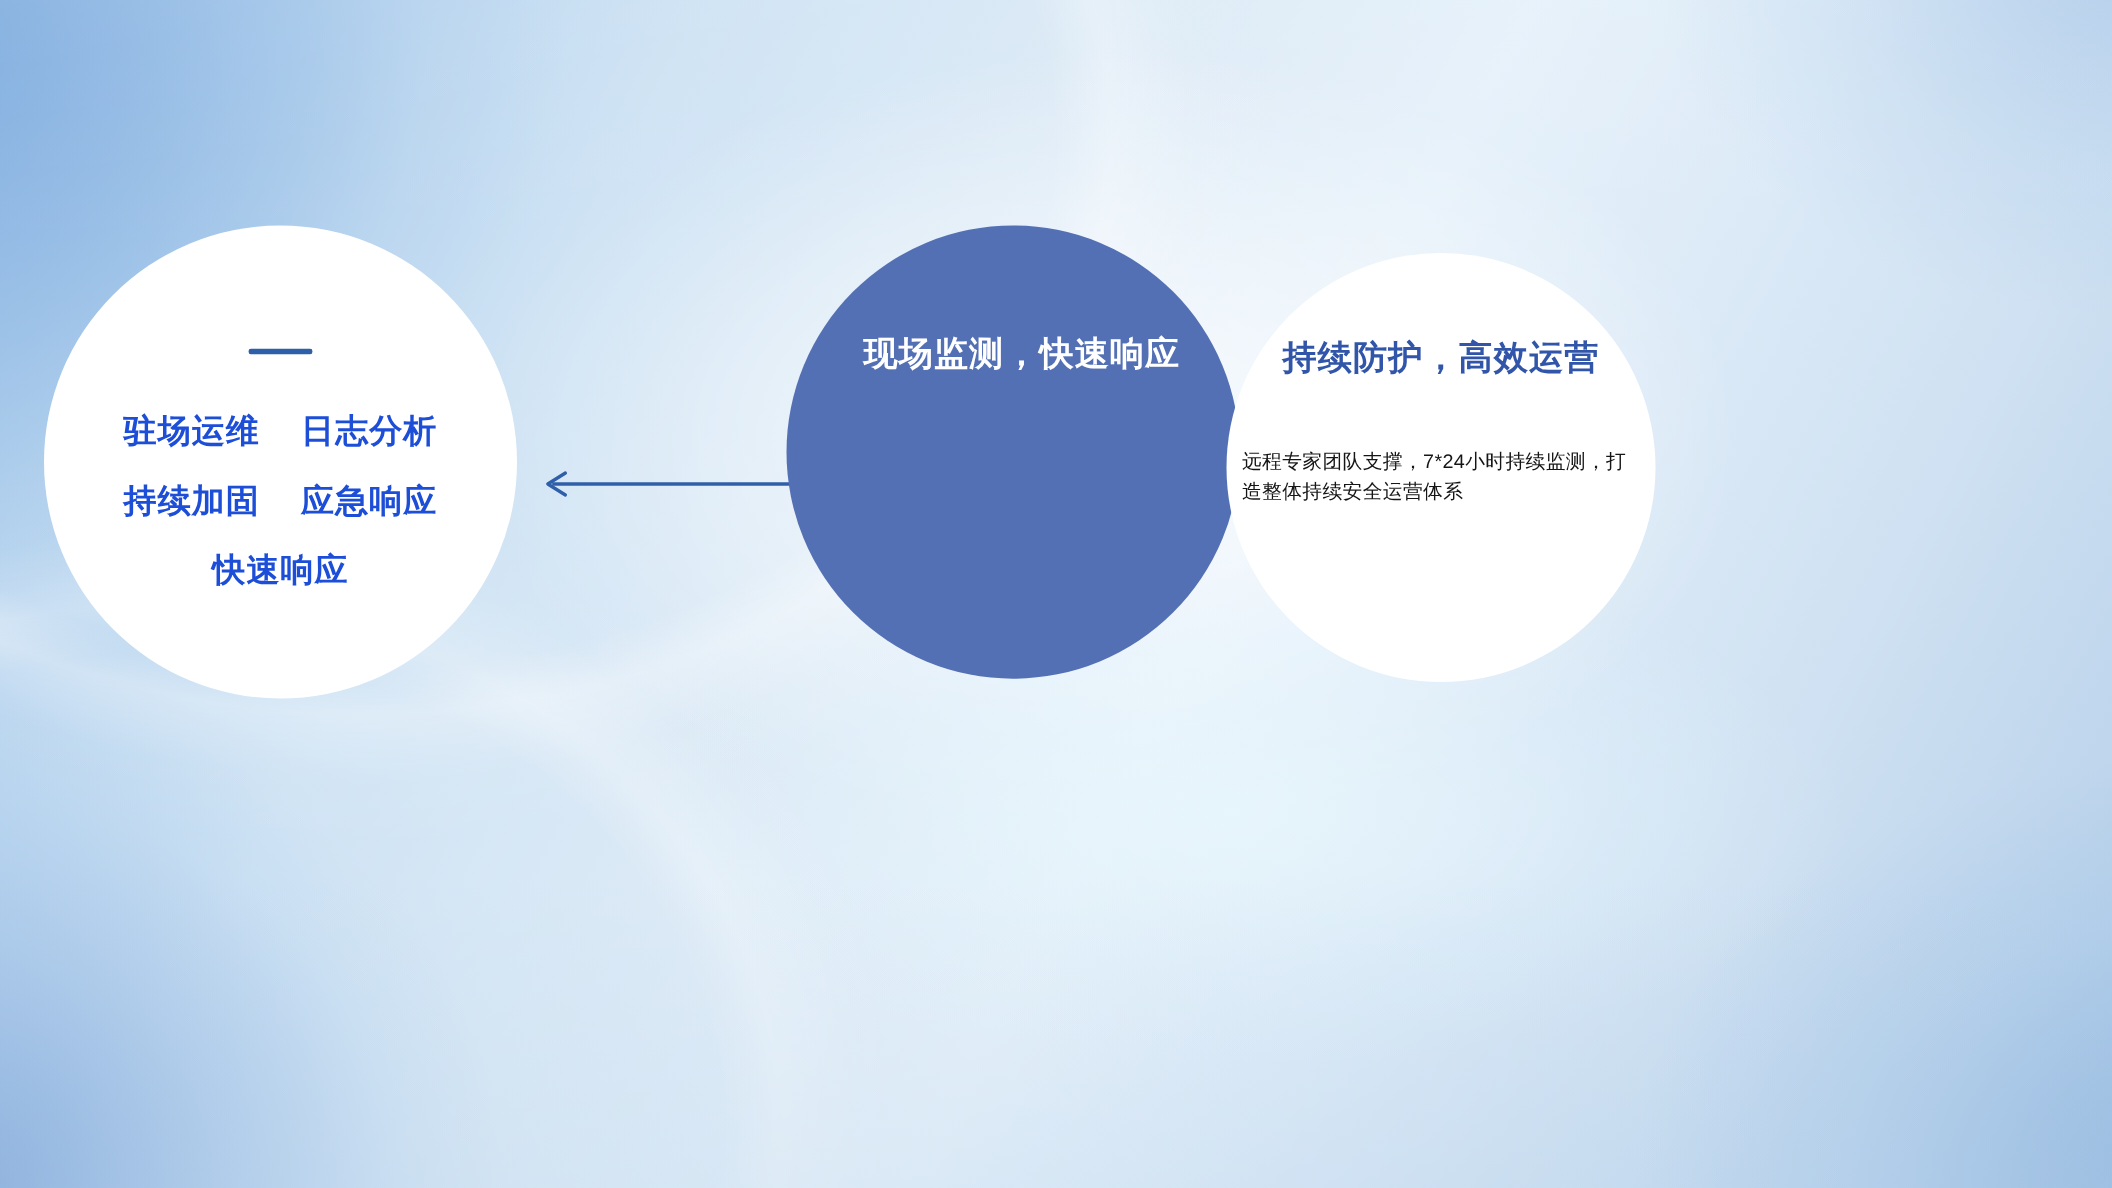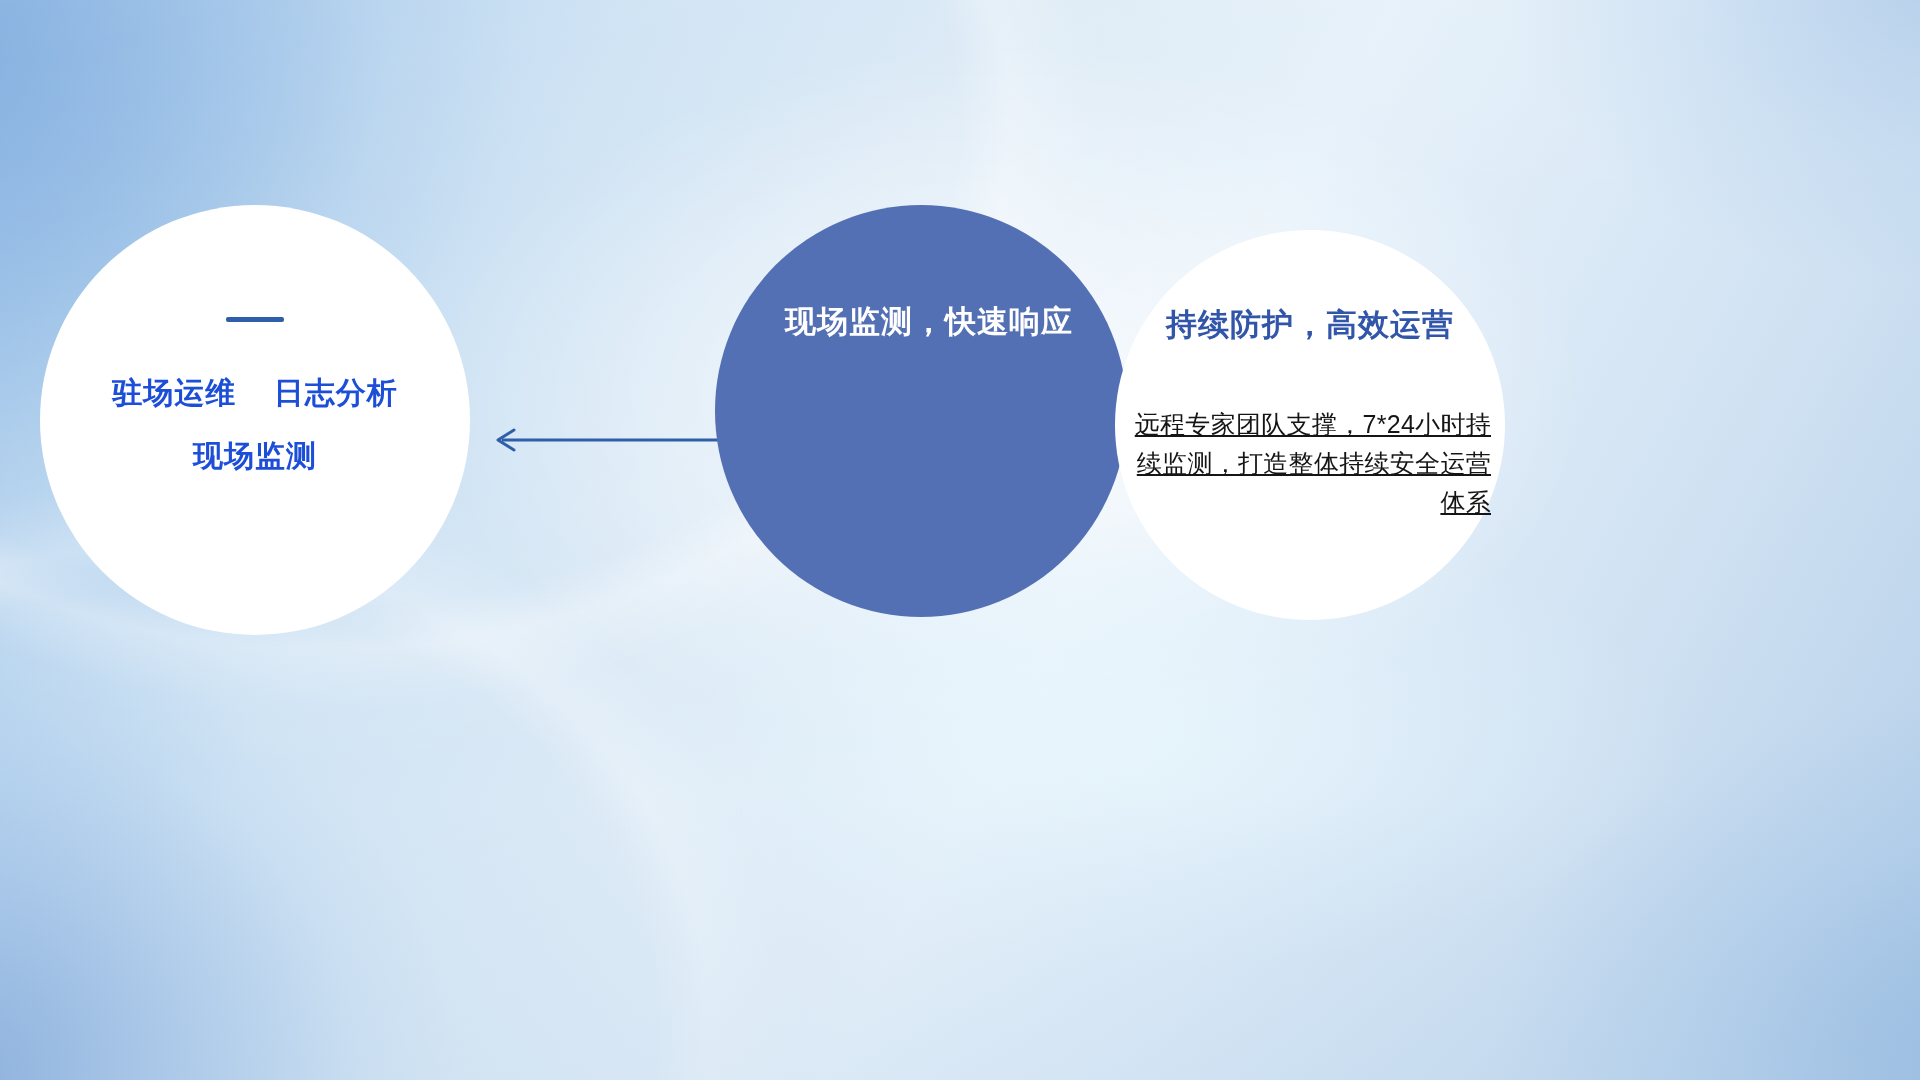--- a/index.html
+++ b/index.html
@@ -187,26 +187,25 @@
     font-size:31px;
     font-weight:bold;
     letter-spacing:1px;
     white-space:nowrap;
     z-index:5;
   }
   #right-body {
     position:absolute;
     left:14px; right:14px;
     top:175px;
-    text-align:right;
+    text-align:left;
     color:#151515;
-    font-size:25px;
+    font-size:18px;
     line-height:1.56;
     letter-spacing:0.3px;
-    text-decoration:underline;
   }
 
   
   #arrow {
     position:absolute;
     left:480px; top:418px;
     width:240px; height:44px;
     z-index:1;
   }
 </style>
@@ -227,21 +226,22 @@
   <div class="bg-layer bg-vignette"></div>
 
   <svg id="arrow" viewBox="0 0 240 44">
     <line x1="238" y1="22" x2="22" y2="22" stroke="#2f5fa8" stroke-width="3"></line>
     <polyline points="34,12 18,22 34,32" fill="none" stroke="#2f5fa8" stroke-width="3" stroke-linecap="round" stroke-linejoin="round"></polyline>
   </svg>
 
   <div class="circle" id="circle-left">
     <div id="left-dash"></div>
     <div class="left-line">驻场运维    日志分析</div>
-    <div class="left-line last">现场监测</div>
+    <div class="left-line">持续加固    应急响应</div>
+    <div class="left-line last">快速响应</div>
   </div>
 
   <div class="circle" id="circle-middle">
     <div id="middle-title">现场监测，快速响应</div>
   </div>
 
   <div class="circle" id="circle-right">
     <div id="right-title">持续防护，高效运营</div>
     <div id="right-body">远程专家团队支撑，7*24小时持续监测，打造整体持续安全运营体系</div>
   </div>

